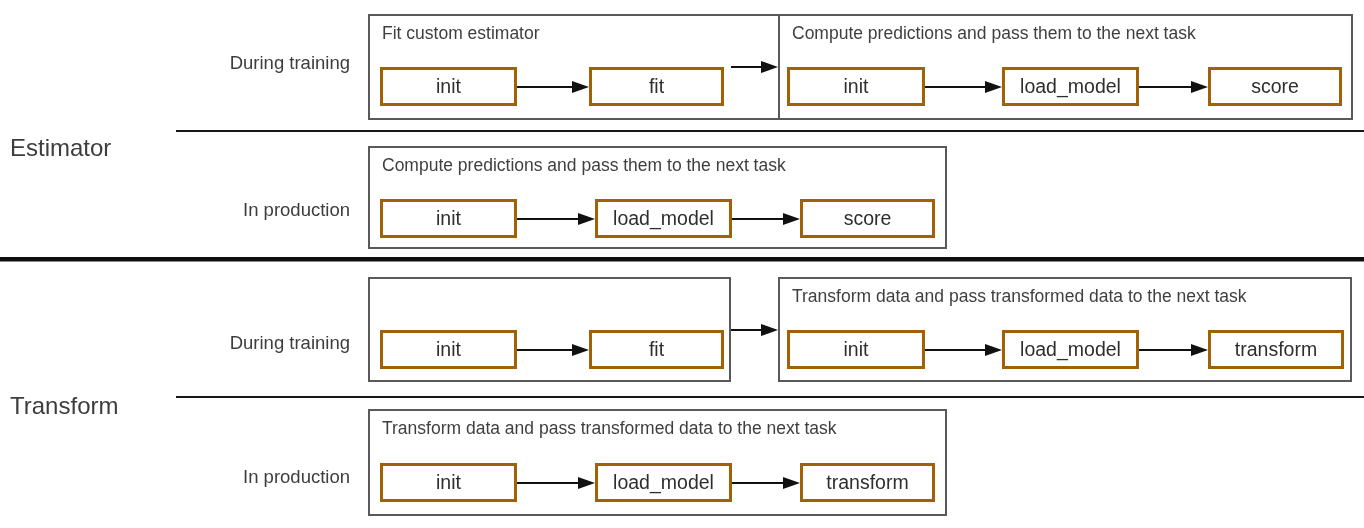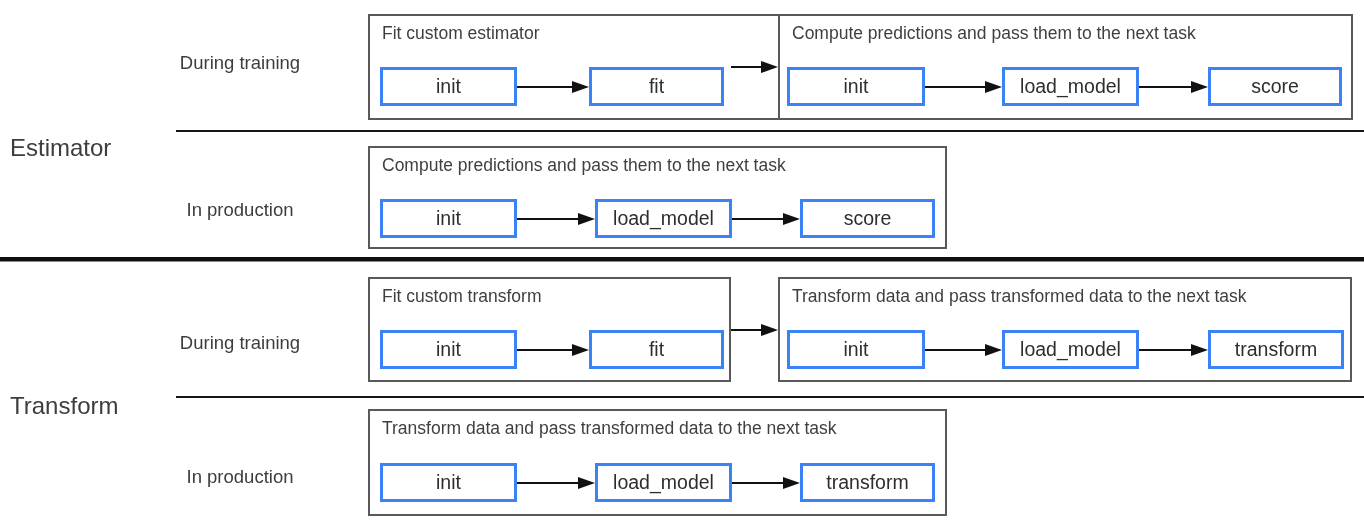--- a/index.html
+++ b/index.html
@@ -4,33 +4,33 @@
 <style>
   html,body{margin:0;padding:0;background:#fff;}
   .canvas{
     position:relative;width:1364px;height:528px;background:#ffffff;
     font-family:"Liberation Sans",sans-serif;color:#3a3a3a;overflow:hidden;
   }
   .section-label{
     position:absolute;left:10px;font-size:24px;color:#3d3d3d;white-space:nowrap;
   }
   .row-label{
-    position:absolute;left:130px;width:220px;text-align:center;
+    position:absolute;left:130px;width:220px;text-align:right;
     font-size:18.5px;color:#3d3d3d;white-space:nowrap;
   }
   .sep{position:absolute;background:#161616;}
   .sep.main{background:#0f0f0f;border-bottom:1px solid #8a8a8a;}
   .group{
     position:absolute;border:2px solid #595959;background:#ffffff;box-sizing:border-box;
   }
   .group-title{
     position:absolute;left:12px;top:7px;font-size:17.5px;color:#3f3f3f;white-space:nowrap;
   }
   .step{
-    position:absolute;height:39px;border:3px solid #3b82f6;background:#ffffff;
+    position:absolute;height:39px;border:3px solid #a16207;background:#ffffff;
     box-sizing:border-box;display:flex;align-items:center;justify-content:center;
     font-size:19.5px;color:#2e2e2e;white-space:nowrap;
   }
   .arrow{position:absolute;height:14px;}
   .arrow .shaft{
     position:absolute;left:0;right:11px;top:50%;transform:translateY(-50%);
     height:2px;background:#111;
   }
   .arrow .head{
     position:absolute;right:0;top:50%;transform:translateY(-50%);
@@ -94,21 +94,20 @@
       </div>
     <div class="step" style="left:225px;top:51px;width:137px;">load_model</div>
     <div class="arrow" style="left:362px;top:64px;width:68px;">
         <span class="shaft"></span>
         <span class="head"></span>
       </div>
     <div class="step" style="left:430px;top:51px;width:135px;">score</div>
   </div>
 
   <div class="group" style="left:368px;top:277px;width:363px;height:105px;">
-    <div class="group-title">Fit custom transform</div>
     <div class="step" style="left:10px;top:51px;width:137px;">init</div>
     <div class="arrow" style="left:147px;top:64px;width:72px;">
         <span class="shaft"></span>
         <span class="head"></span>
       </div>
     <div class="step" style="left:219px;top:51px;width:135px;">fit</div>
   </div>
 
   <div class="arrow" style="left:731px;top:323px;width:47px;">
       <span class="shaft"></span>

